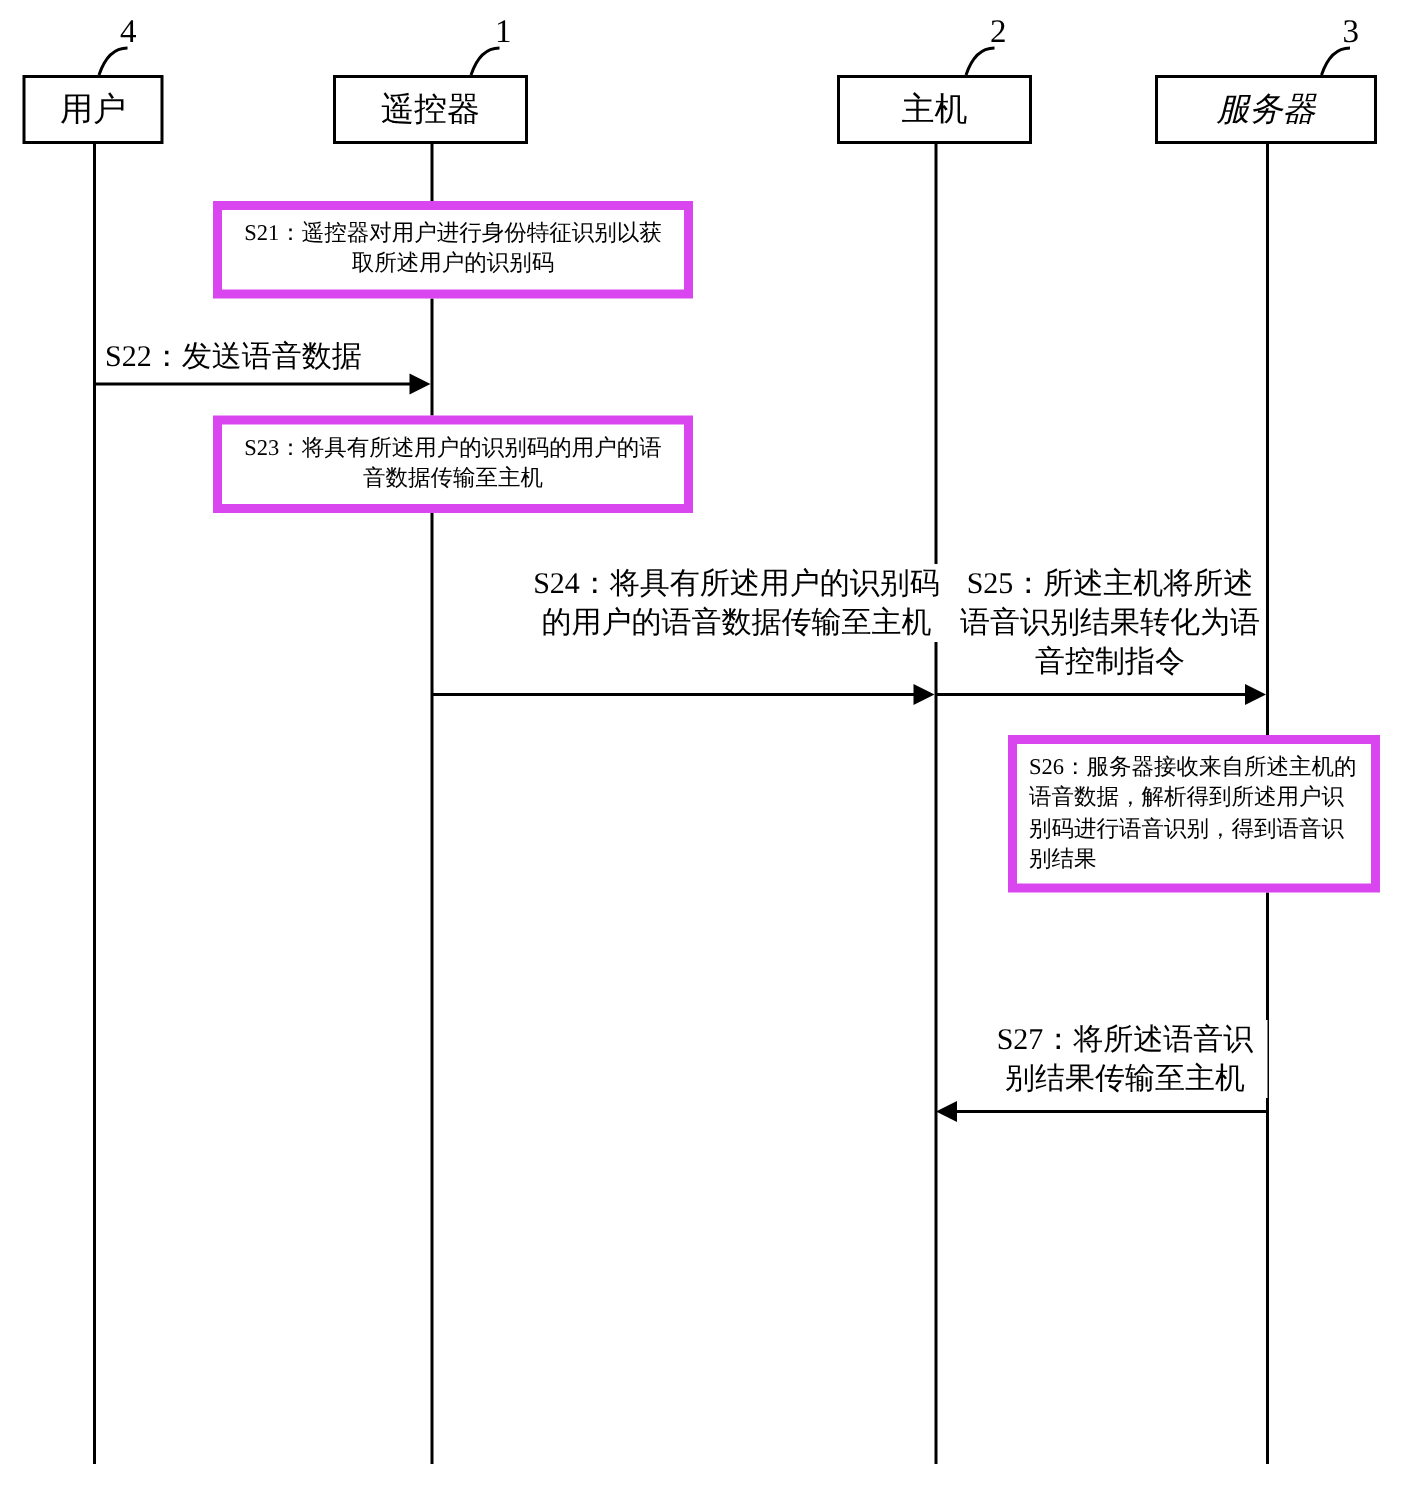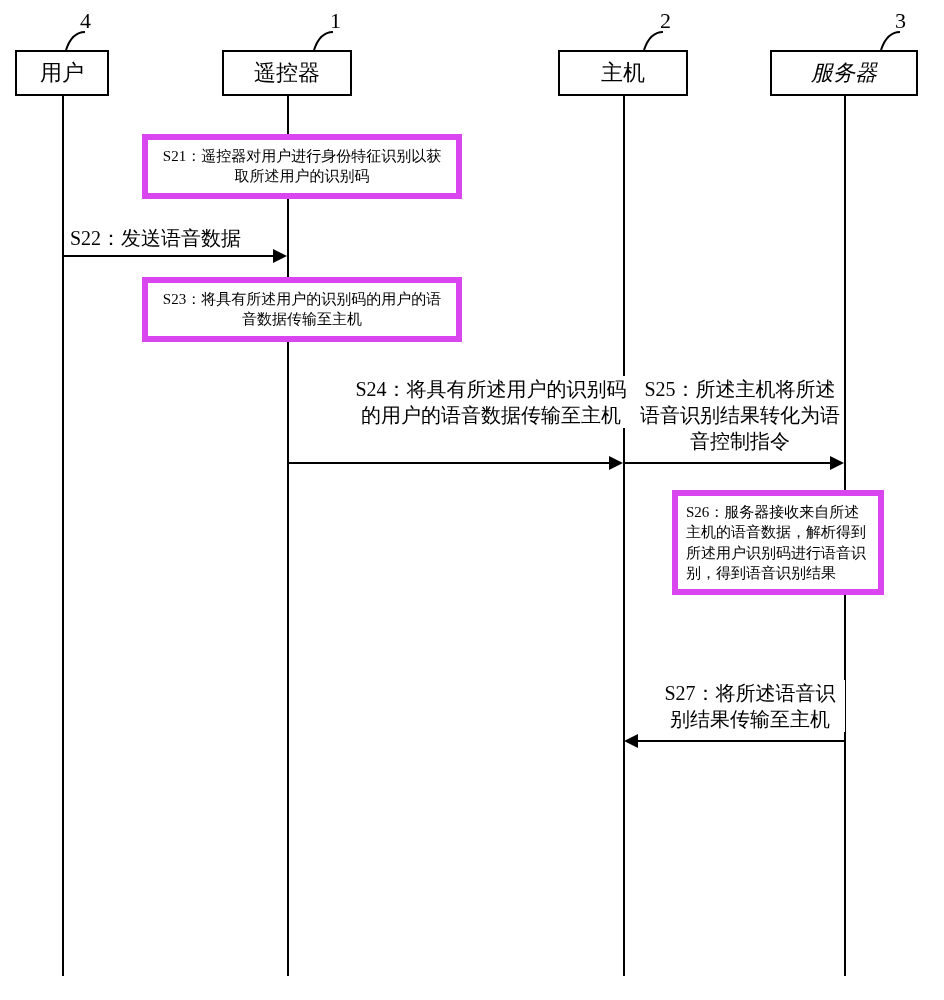--- a/index.html
+++ b/index.html
@@ -126,20 +126,20 @@
   <div class="msg-box" style="left:142px; top:277px; width:320px; text-align:center;">S23：将具有所述用户的识别码的用户的语音数据传输至主机</div>
 
   <div class="msg-text" style="left:316px; top:376px; width:280px;margin-left:35px;">S24：将具有所述用户的识别码的用户的语音数据传输至主机</div>
   <div class="arrow-line" style="left:288px; top:462px; width:323px;"></div>
   <div class="arrow-head-right" style="left:609px; top:456px;"></div>
 
   <div class="msg-text" style="left:640px; top:376px; width:200px;">S25：所述主机将所述语音识别结果转化为语音控制指令</div>
   <div class="arrow-line" style="left:624px; top:462px; width:208px;"></div>
   <div class="arrow-head-right" style="left:830px; top:456px;"></div>
 
-  <div class="msg-box" style="left:672px; top:490px; width:212px;">S26：服务器接收来自所述主机的语音数据，解析得到所述用户识别码进行语音识别，得到语音识别结果</div>
+  <div class="msg-box" style="left:672px; top:490px; width:248px;">S26：服务器接收来自所述主机的语音数据，解析得到所述用户识别码进行语音识别，得到语音识别结果</div>
 
   <div class="msg-text" style="left:655px; top:680px; width:190px;">S27：将所述语音识别结果传输至主机</div>
   <div class="arrow-line" style="left:636px; top:740px; width:208px;"></div>
   <div class="arrow-head-left" style="left:624px; top:734px;"></div>
 
 
 </div>
 
 </body></html>

